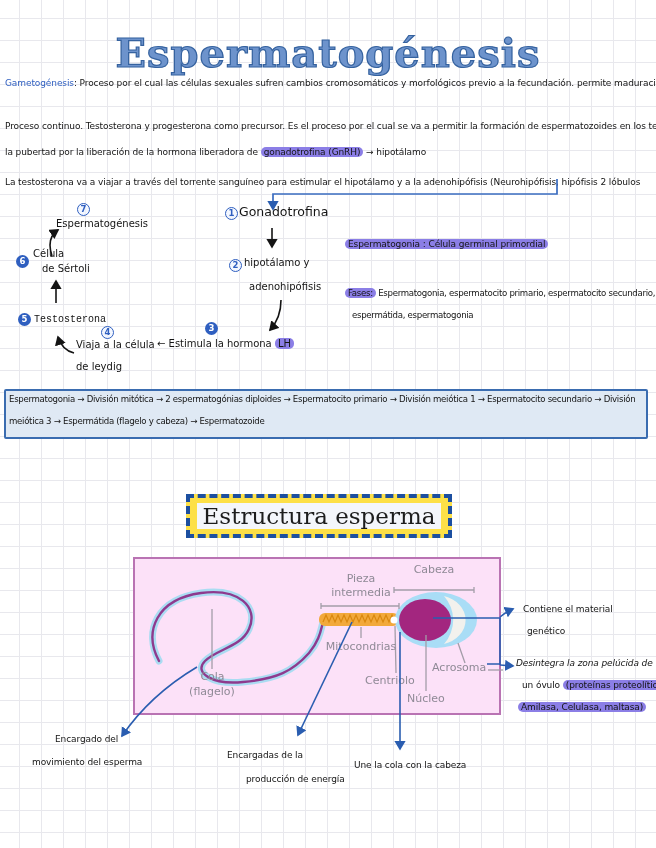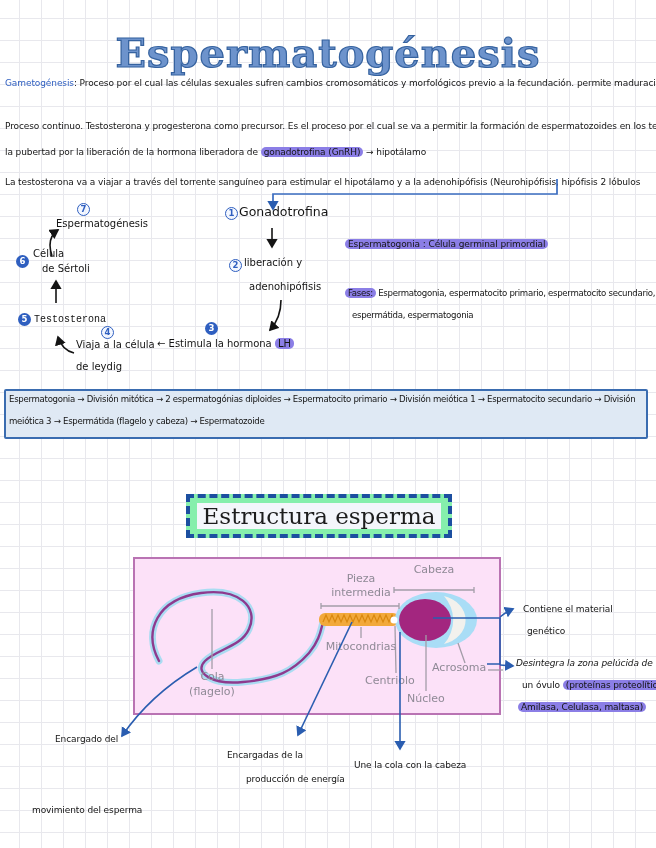--- a/index.html
+++ b/index.html
@@ -20,21 +20,21 @@
          font-family:"DejaVu Serif",serif;font-size:40px;color:#6d93cc;
          -webkit-text-stroke:1.2px #35629f;letter-spacing:1px;}
   .badge{position:absolute;width:13px;height:13px;border-radius:50%;font-size:8.5px;
          line-height:13px;text-align:center;font-weight:bold;z-index:4;}
   .badge.f{background:#2f5fc0;color:#fff;}
   .badge.o{border:1.5px solid #2f5fc0;color:#2f5fc0;background:rgba(238,243,255,.7);
            width:11px;height:11px;line-height:11px;}
   .procbox{position:absolute;left:4px;top:389px;width:644px;height:50px;
            background:#dfe9f4;border:2px solid #3a6cb0;border-radius:2px;box-sizing:border-box;}
   .structbox{position:absolute;left:186px;top:494px;width:266px;height:44px;
-             background:#86efac;border:4px dashed #1c4fa0;box-sizing:border-box;
+             background:#fde047;border:4px dashed #1c4fa0;box-sizing:border-box;
              display:flex;align-items:center;justify-content:center;}
   .structtitle{font-family:"DejaVu Serif",serif;font-size:23px;color:#1d1d1d;
                background:#f4f6fb;padding:0 6px;}
   .pinkbox{position:absolute;left:133px;top:557px;width:368px;height:158px;
            background:#fce1f8;border:2px solid #b973b3;box-sizing:border-box;}
   .glabel{position:absolute;color:#8f8a96;font-size:11px;white-space:nowrap;line-height:1.1;}
   .ctr{text-align:center;}
   svg.overlay{position:absolute;left:0;top:0;z-index:5;pointer-events:none;}
   svg.spermsvg{position:absolute;left:0;top:0;}
 </style>
@@ -66,21 +66,21 @@
   <div class="abs hw2" style="left:76px;top:339px;">Viaja a la célula</div>
   <div class="abs hw2" style="left:76px;top:361px;">de leydig</div>
 
   <div class="badge f" style="left:205px;top:322px;">3</div>
   <div class="abs hw2" style="left:157px;top:338px;"><span>← Estimula la hormona </span><span class="hl">LH</span></div>
 
   <div class="badge o" style="left:225px;top:207px;">1</div>
   <div class="abs hw3" style="left:239px;top:205px;">Gonadotrofina</div>
 
   <div class="badge o" style="left:229px;top:259px;">2</div>
-  <div class="abs hw2" style="left:244px;top:257px;">liberación y</div>
+  <div class="abs hw2" style="left:244px;top:257px;">hipotálamo y</div>
   <div class="abs hw2" style="left:249px;top:281px;">adenohipófisis</div>
 
   <div class="abs hw" style="left:345px;top:239px;"><span class="hl">Espermatogonia : Célula germinal primordial</span></div>
   <div class="abs tight" style="left:345px;top:289px;"><span class="hl">Fases:</span><span> Espermatogonia, espermatocito primario, espermatocito secundario,</span></div>
   <div class="abs tight" style="left:352px;top:311px;">espermátida, espermatogonia</div>
 
   <div class="procbox"></div>
   <div class="abs tight" style="left:9px;top:395px;">Espermatogonia → División mitótica → 2 espermatogónias diploides → Espermatocito primario → División meiótica 1 → Espermatocito secundario → División</div>
   <div class="abs tight" style="left:9px;top:417px;">meiótica 3 → Espermátida (flagelo y cabeza) → Espermatozoide</div>
 
@@ -125,21 +125,21 @@
   </div>
 
   <div class="abs hw" style="left:523px;top:604px;">Contiene el material</div>
   <div class="abs hw" style="left:527px;top:626px;">genético</div>
 
   <div class="abs hw" style="left:516px;top:658px;font-style:italic;">Desintegra la zona pelúcida de</div>
   <div class="abs hw" style="left:522px;top:680px;"><span>un óvulo </span><span class="hl">(proteínas proteolíticas:</span></div>
   <div class="abs hw" style="left:518px;top:702px;"><span class="hl">Amilasa, Celulasa, maltasa)</span></div>
 
   <div class="abs hw" style="left:55px;top:734px;">Encargado del</div>
-  <div class="abs hw" style="left:32px;top:757px;margin-top:48px;">movimiento del esperma</div>
+  <div class="abs hw" style="left:32px;top:757px;">movimiento del esperma</div>
 
   <div class="abs hw" style="left:227px;top:750px;">Encargadas de la</div>
   <div class="abs hw" style="left:246px;top:774px;">producción de energía</div>
 
   <div class="abs hw" style="left:354px;top:760px;">Une la cola con la cabeza</div>
 
   <svg class="overlay" width="656" height="848" viewBox="0 0 656 848">
     <defs>
       <marker id="mk" markerWidth="8" markerHeight="8" refX="5" refY="3.5" orient="auto">
         <path d="M0,0 L6,3.5 L0,7 z" fill="#141414"></path>

